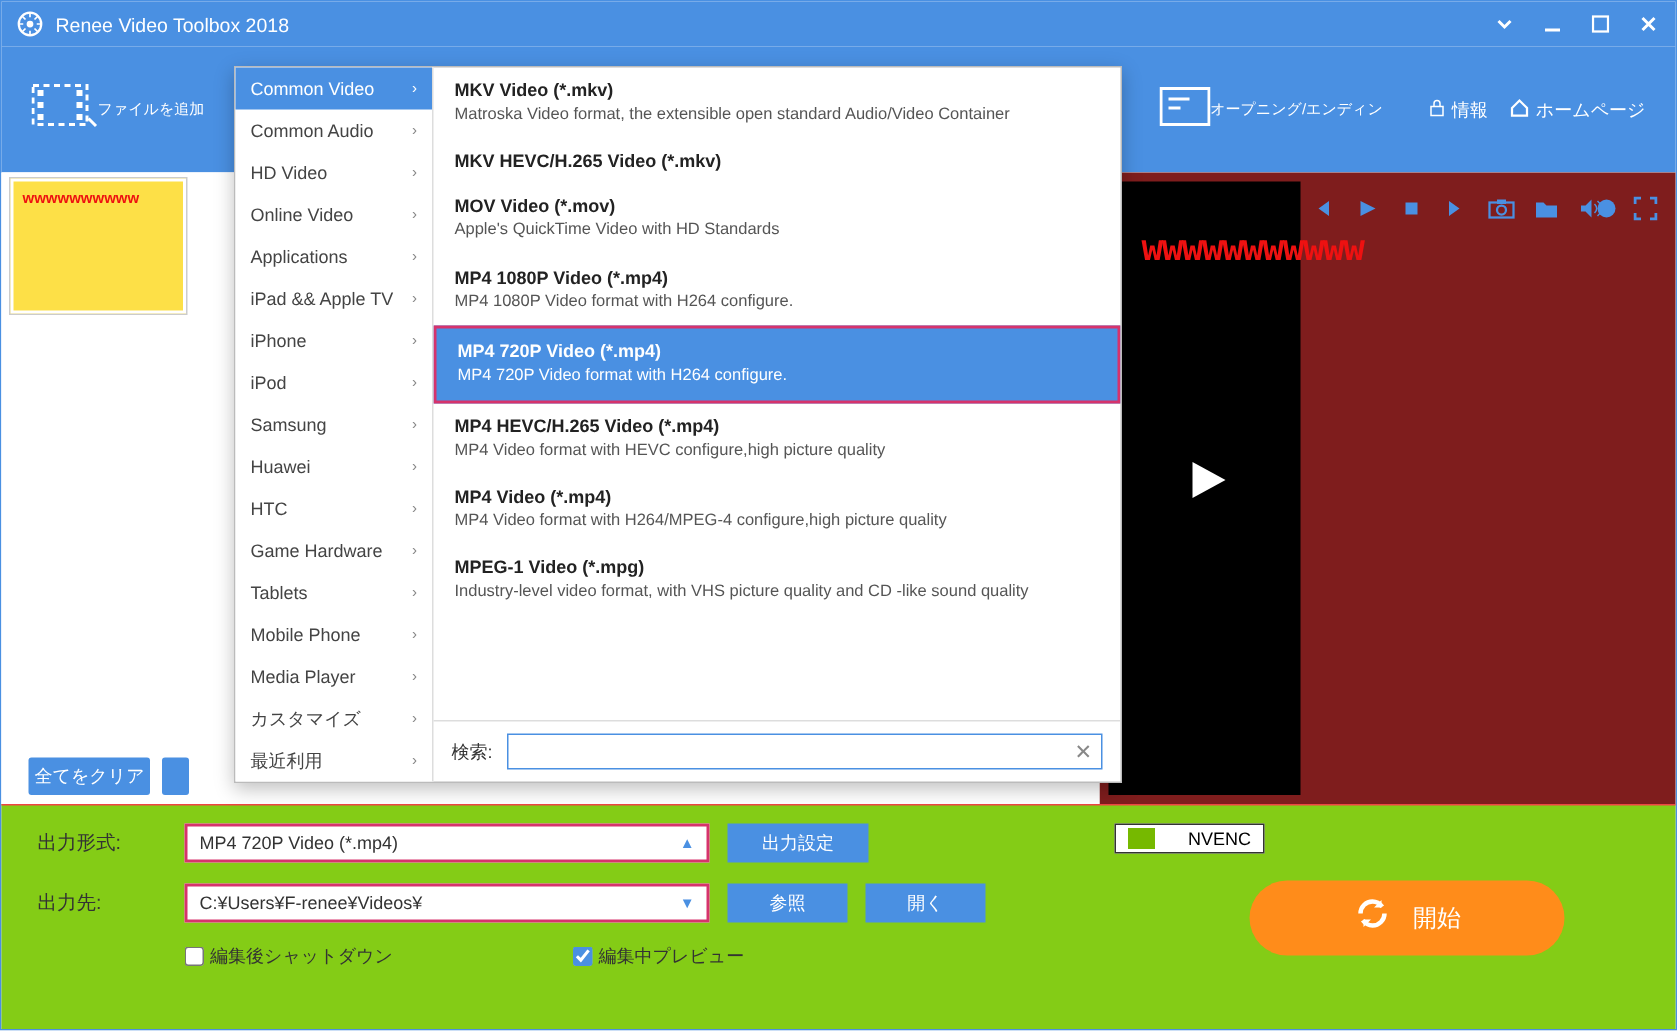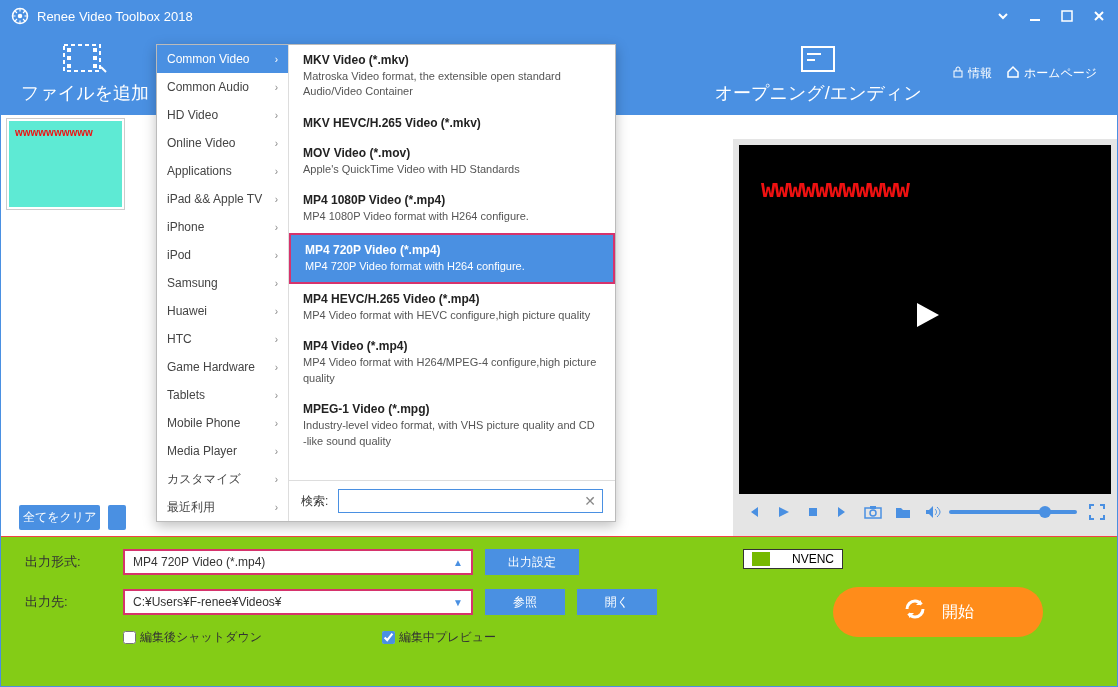--- a/index.html
+++ b/index.html
@@ -3,32 +3,32 @@
 <meta charset="utf-8">
 <style>
 * { margin: 0; padding: 0; box-sizing: border-box; font-family: "Meiryo", "Segoe UI", Arial, sans-serif; }
 body { width: 1118px; height: 687px; background: #f0f4f8; overflow: hidden; position: relative; }
 .window { width: 1118px; height: 687px; border: 1px solid #4a90e2; background: #fff; display: flex; flex-direction: column; }
 .titlebar { height: 30px; background: #4a90e2; display: flex; align-items: center; padding: 0 10px; color: #fff; font-size: 13px; }
 .titlebar .logo { width: 18px; height: 18px; margin-right: 8px; display: inline-flex; align-items: center; justify-content: center; }
 .titlebar .winbtns { margin-left: auto; display: flex; gap: 16px; }
 .titlebar .winbtn { width: 16px; height: 16px; display: inline-flex; align-items: center; justify-content: center; cursor: pointer; }
 .toolbar { height: 84px; background: #4a90e2; display: flex; align-items: center; padding: 0 20px; gap: 30px; color: #fff; }
-.toolbar-item { display: flex; flex-direction: column; align-items: center; font-size: 18px; cursor: pointer; }
+.toolbar-item { display: flex; flex-direction: row; align-items: center; font-size: 10px; cursor: pointer; }
 .toolbar-item .ticon { height: 36px; display: flex; align-items: center; justify-content: center; margin-bottom: 4px; }
 .toolbar-right { margin-left: auto; display: flex; gap: 14px; align-items: center; }
 .toolbar-right a { color: #fff; font-size: 12px; text-decoration: none; display: flex; align-items: center; gap: 4px; }
 .content { flex: 1; display: flex; background: #fff; position: relative; }
 .left { flex: 1; padding: 4px 6px; background: #fff; position: relative; }
 .thumbstrip { display: flex; gap: 8px; }
-.thumb { width: 117px; height: 90px; background: #5eead4; border: 2px solid #fff; box-shadow: 0 0 0 1px #ccc; position: relative; }
+.thumb { width: 117px; height: 90px; background: #fde047; border: 2px solid #fff; box-shadow: 0 0 0 1px #ccc; position: relative; }
 .thumb .overlay { position: absolute; top: 6px; left: 6px; color: #e11; font-size: 10px; font-weight: bold; }
 .left-buttons { position: absolute; bottom: 6px; left: 18px; display: flex; gap: 8px; }
 .bluebtn { background: #4a90e2; color: #fff; border: none; padding: 4px 4px; font-size: 12px; cursor: pointer; border-radius: 2px; }
-.right { width: 384px; background: #e5e5e5; padding: 6px; display: flex; flex-direction: column; margin-top: 24px; }
+.right { width: 384px; background: #7f1d1d; padding: 6px; display: flex; flex-direction: row; }
 .preview { flex: 1; background: #000; position: relative; display: flex; align-items: center; justify-content: center; }
 .preview .wtext { position: absolute; top: 30px; left: 22px; color: #e11; font-size: 24px; font-weight: bold; font-family: monospace; letter-spacing: -1px; }
 .preview .play { color: #fff; font-size: 44px; }
 .playerbar { height: 36px; display: flex; align-items: center; gap: 10px; padding: 0 4px; }
 .playerbar .pbtn { width: 20px; height: 20px; color: #4a90e2; display: inline-flex; align-items: center; justify-content: center; cursor: pointer; }
 .playerbar .vol { flex: 1; display: flex; align-items: center; gap: 6px; }
 .playerbar .volslider { flex: 1; height: 4px; background: #4a90e2; position: relative; border-radius: 2px; }
 .playerbar .volslider .handle { position: absolute; right: 20%; top: -4px; width: 12px; height: 12px; background: #4a90e2; border-radius: 50%; }
 .bottom { height: 150px; background: #84cc16; border-top: 1px solid #ef4444; display: flex; padding: 12px 24px; }
 .bottom-left { flex: 1; }
@@ -41,21 +41,21 @@
 .checkrow { display: flex; gap: 120px; margin-top: 4px; font-size: 12px; color: #333; padding-left: 98px; }
 .checkrow label { display: flex; align-items: center; gap: 4px; }
 .checkrow input { accent-color: #4a90e2; }
 .bottom-right { width: 360px; display: flex; flex-direction: column; align-items: flex-start; gap: 14px; padding-left: 10px; }
 .nvenc { border: 1px solid #333; padding: 2px 8px; font-size: 12px; display: inline-flex; align-items: center; gap: 22px; background: #fff; }
 .nvenc .nvlogo { width: 18px; height: 14px; background: #76b900; }
 .startbtn { background: #ff8c1a; color: #fff; border: none; width: 210px; height: 50px; border-radius: 28px; font-size: 16px; display: flex; align-items: center; justify-content: center; gap: 14px; cursor: pointer; margin-left: 90px; margin-top: 4px; }
 .startbtn .refresh { font-size: 24px; }
 
 
-.dropdown { position: absolute; top: 44px; left: 156px; width: 460px; background: #fff; border: 1px solid #bbb; box-shadow: 0 4px 12px rgba(0,0,0,0.25); z-index: 50; display: flex; }
+.dropdown { position: absolute; top: 44px; left: 156px; width: 592px; background: #fff; border: 1px solid #bbb; box-shadow: 0 4px 12px rgba(0,0,0,0.25); z-index: 50; display: flex; }
 .dd-cats { width: 132px; background: #fff; border-right: 1px solid #ddd; }
 .dd-cat { height: 28px; display: flex; align-items: center; justify-content: space-between; padding: 0 10px 0 10px; font-size: 12px; color: #444; cursor: pointer; }
 .dd-cat .ch { color: #888; font-size: 10px; }
 .dd-cat.active { background: #4a90e2; color: #fff; }
 .dd-cat.active .ch { color: #fff; }
 .dd-list { flex: 1; overflow-y: auto; max-height: 480px; position: relative; }
 .dd-item { padding: 8px 14px; cursor: pointer; }
 .dd-item .t { font-size: 12px; font-weight: bold; color: #222; }
 .dd-item .d { font-size: 11px; color: #555; margin-top: 2px; line-height: 1.4; }
 .dd-item.selected { background: #4a90e2; border: 2px solid #d6336c; }

